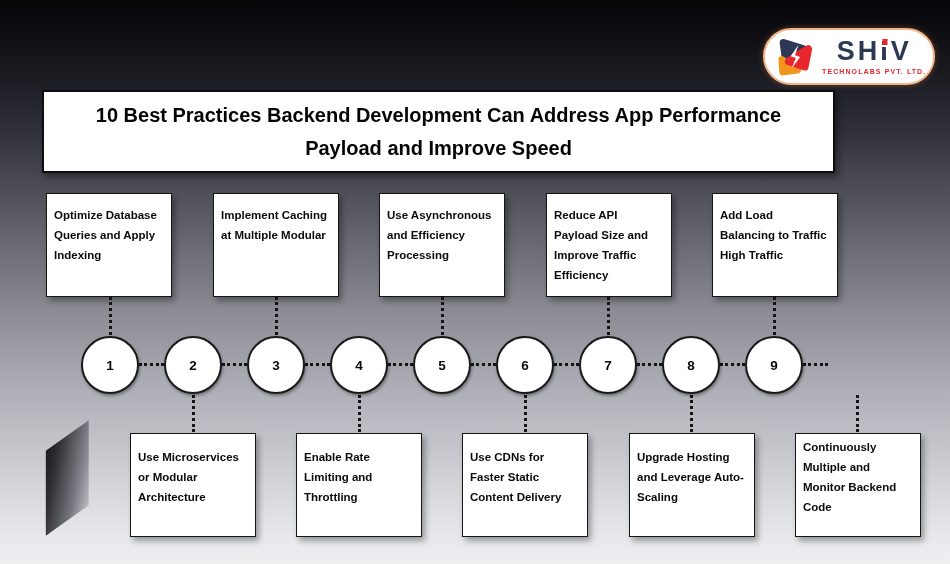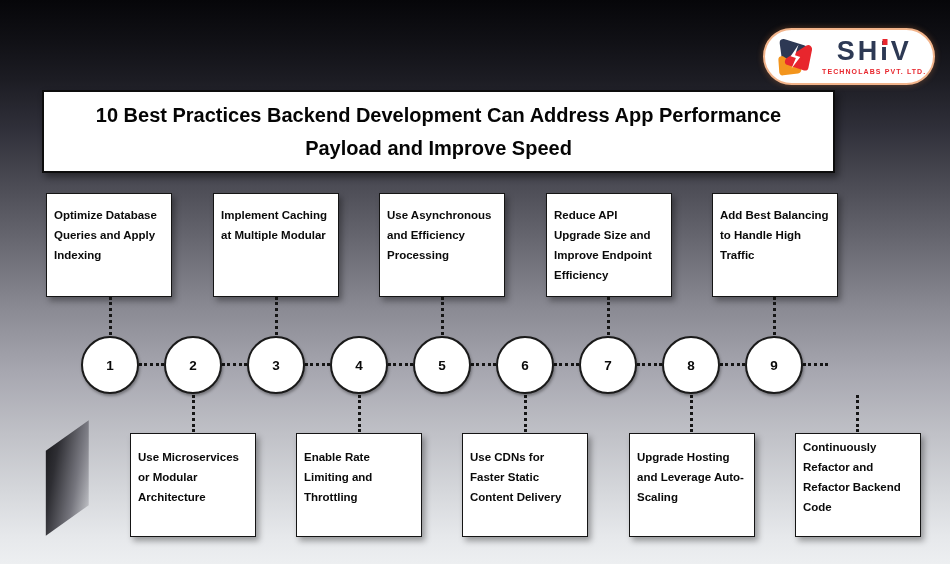--- a/index.html
+++ b/index.html
@@ -103,40 +103,40 @@
   <div class="step-box row-top" style="left:46px">
       <span class="step-label">Optimize Database Queries and Apply Indexing</span>
     </div>
   <div class="step-box row-top" style="left:213px">
       <span class="step-label">Implement Caching at Multiple Modular</span>
     </div>
   <div class="step-box row-top" style="left:379px">
       <span class="step-label">Use Asynchronous and Efficiency Processing</span>
     </div>
   <div class="step-box row-top" style="left:546px">
-      <span class="step-label">Reduce API Upgrade Size and Improve Endpoint Efficiency</span>
+      <span class="step-label">Reduce API Payload Size and Improve Traffic Efficiency</span>
     </div>
   <div class="step-box row-top" style="left:712px">
-      <span class="step-label">Add Best Balancing to Handle High Traffic</span>
+      <span class="step-label">Add Load Balancing to Traffic High Traffic</span>
     </div>
 
   <div class="step-box row-bottom bottom" style="left:296px">
       <span class="step-label">Enable Rate Limiting and Throttling</span>
     </div>
   <div class="step-box row-bottom bottom" style="left:130px">
       <span class="step-label">Use Microservices or Modular Architecture</span>
     </div>
   <div class="step-box row-bottom bottom" style="left:629px">
       <span class="step-label">Upgrade Hosting and Leverage Auto-Scaling</span>
     </div>
   <div class="step-box row-bottom bottom" style="left:462px">
       <span class="step-label">Use CDNs for Faster Static Content Delivery</span>
     </div>
   <div class="step-box row-bottom bottom" style="left:795px">
-      <span class="step-label">Continuously Refactor and Refactor Backend Code</span>
+      <span class="step-label">Continuously Multiple and Monitor Backend Code</span>
     </div>
 
   <div class="conn-v up" style="left:109px"></div>
   <div class="conn-v up" style="left:275px"></div>
   <div class="conn-v up" style="left:441px"></div>
   <div class="conn-v up" style="left:607px"></div>
   <div class="conn-v up" style="left:773px"></div>
 
   <div class="conn-v down" style="left:192px"></div>
   <div class="conn-v down" style="left:358px"></div>

